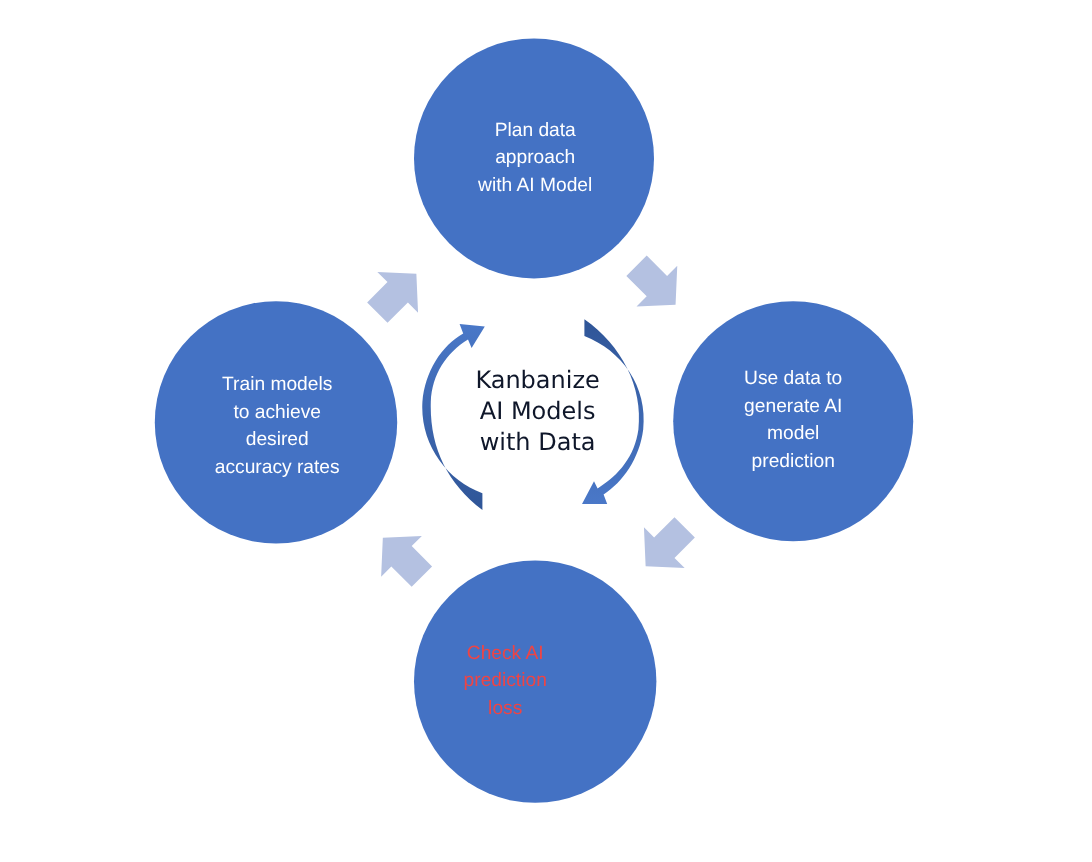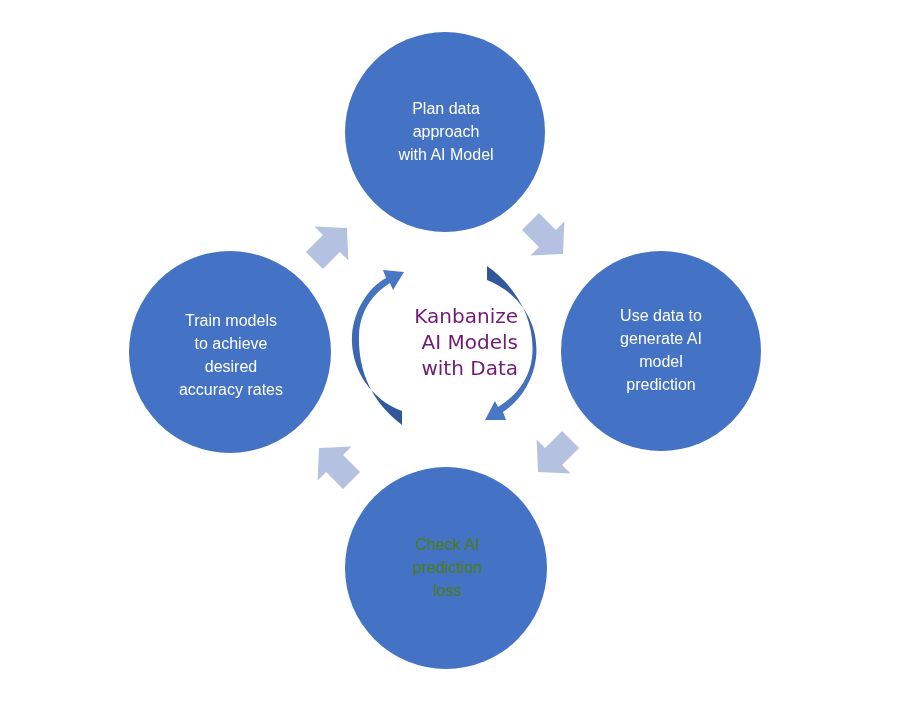--- a/index.html
+++ b/index.html
@@ -79,22 +79,22 @@
            C 536 322, 518 288, 487 266 Z"></path>
 </svg>
 
 <div class="node-label" style="left: 446px; top: 97px; color: rgb(255, 255, 255);">Plan data
 approach
 with AI Model</div>
 <div class="node-label" style="left: 661px; top: 304px; color: rgb(255, 255, 255);">Use data to
 generate AI
 model
 prediction</div>
-<div class="node-label" style="left: 447px; top: 533px; color: #4d7c0f;">Check AI
+<div class="node-label" style="left: 421px; top: 533px; color: #ef4444;">Check AI
 prediction
 loss</div>
 <div class="node-label" style="left: 231px; top: 309px; color: rgb(255, 255, 255);">Train models
 to achieve
 desired
 accuracy rates</div>
-<div class="center-label" style="color: #701a75; text-align: right;">Kanbanize
+<div class="center-label" style="color: #0f172a;">Kanbanize
 AI Models
 with Data</div>
 
 </body></html>

